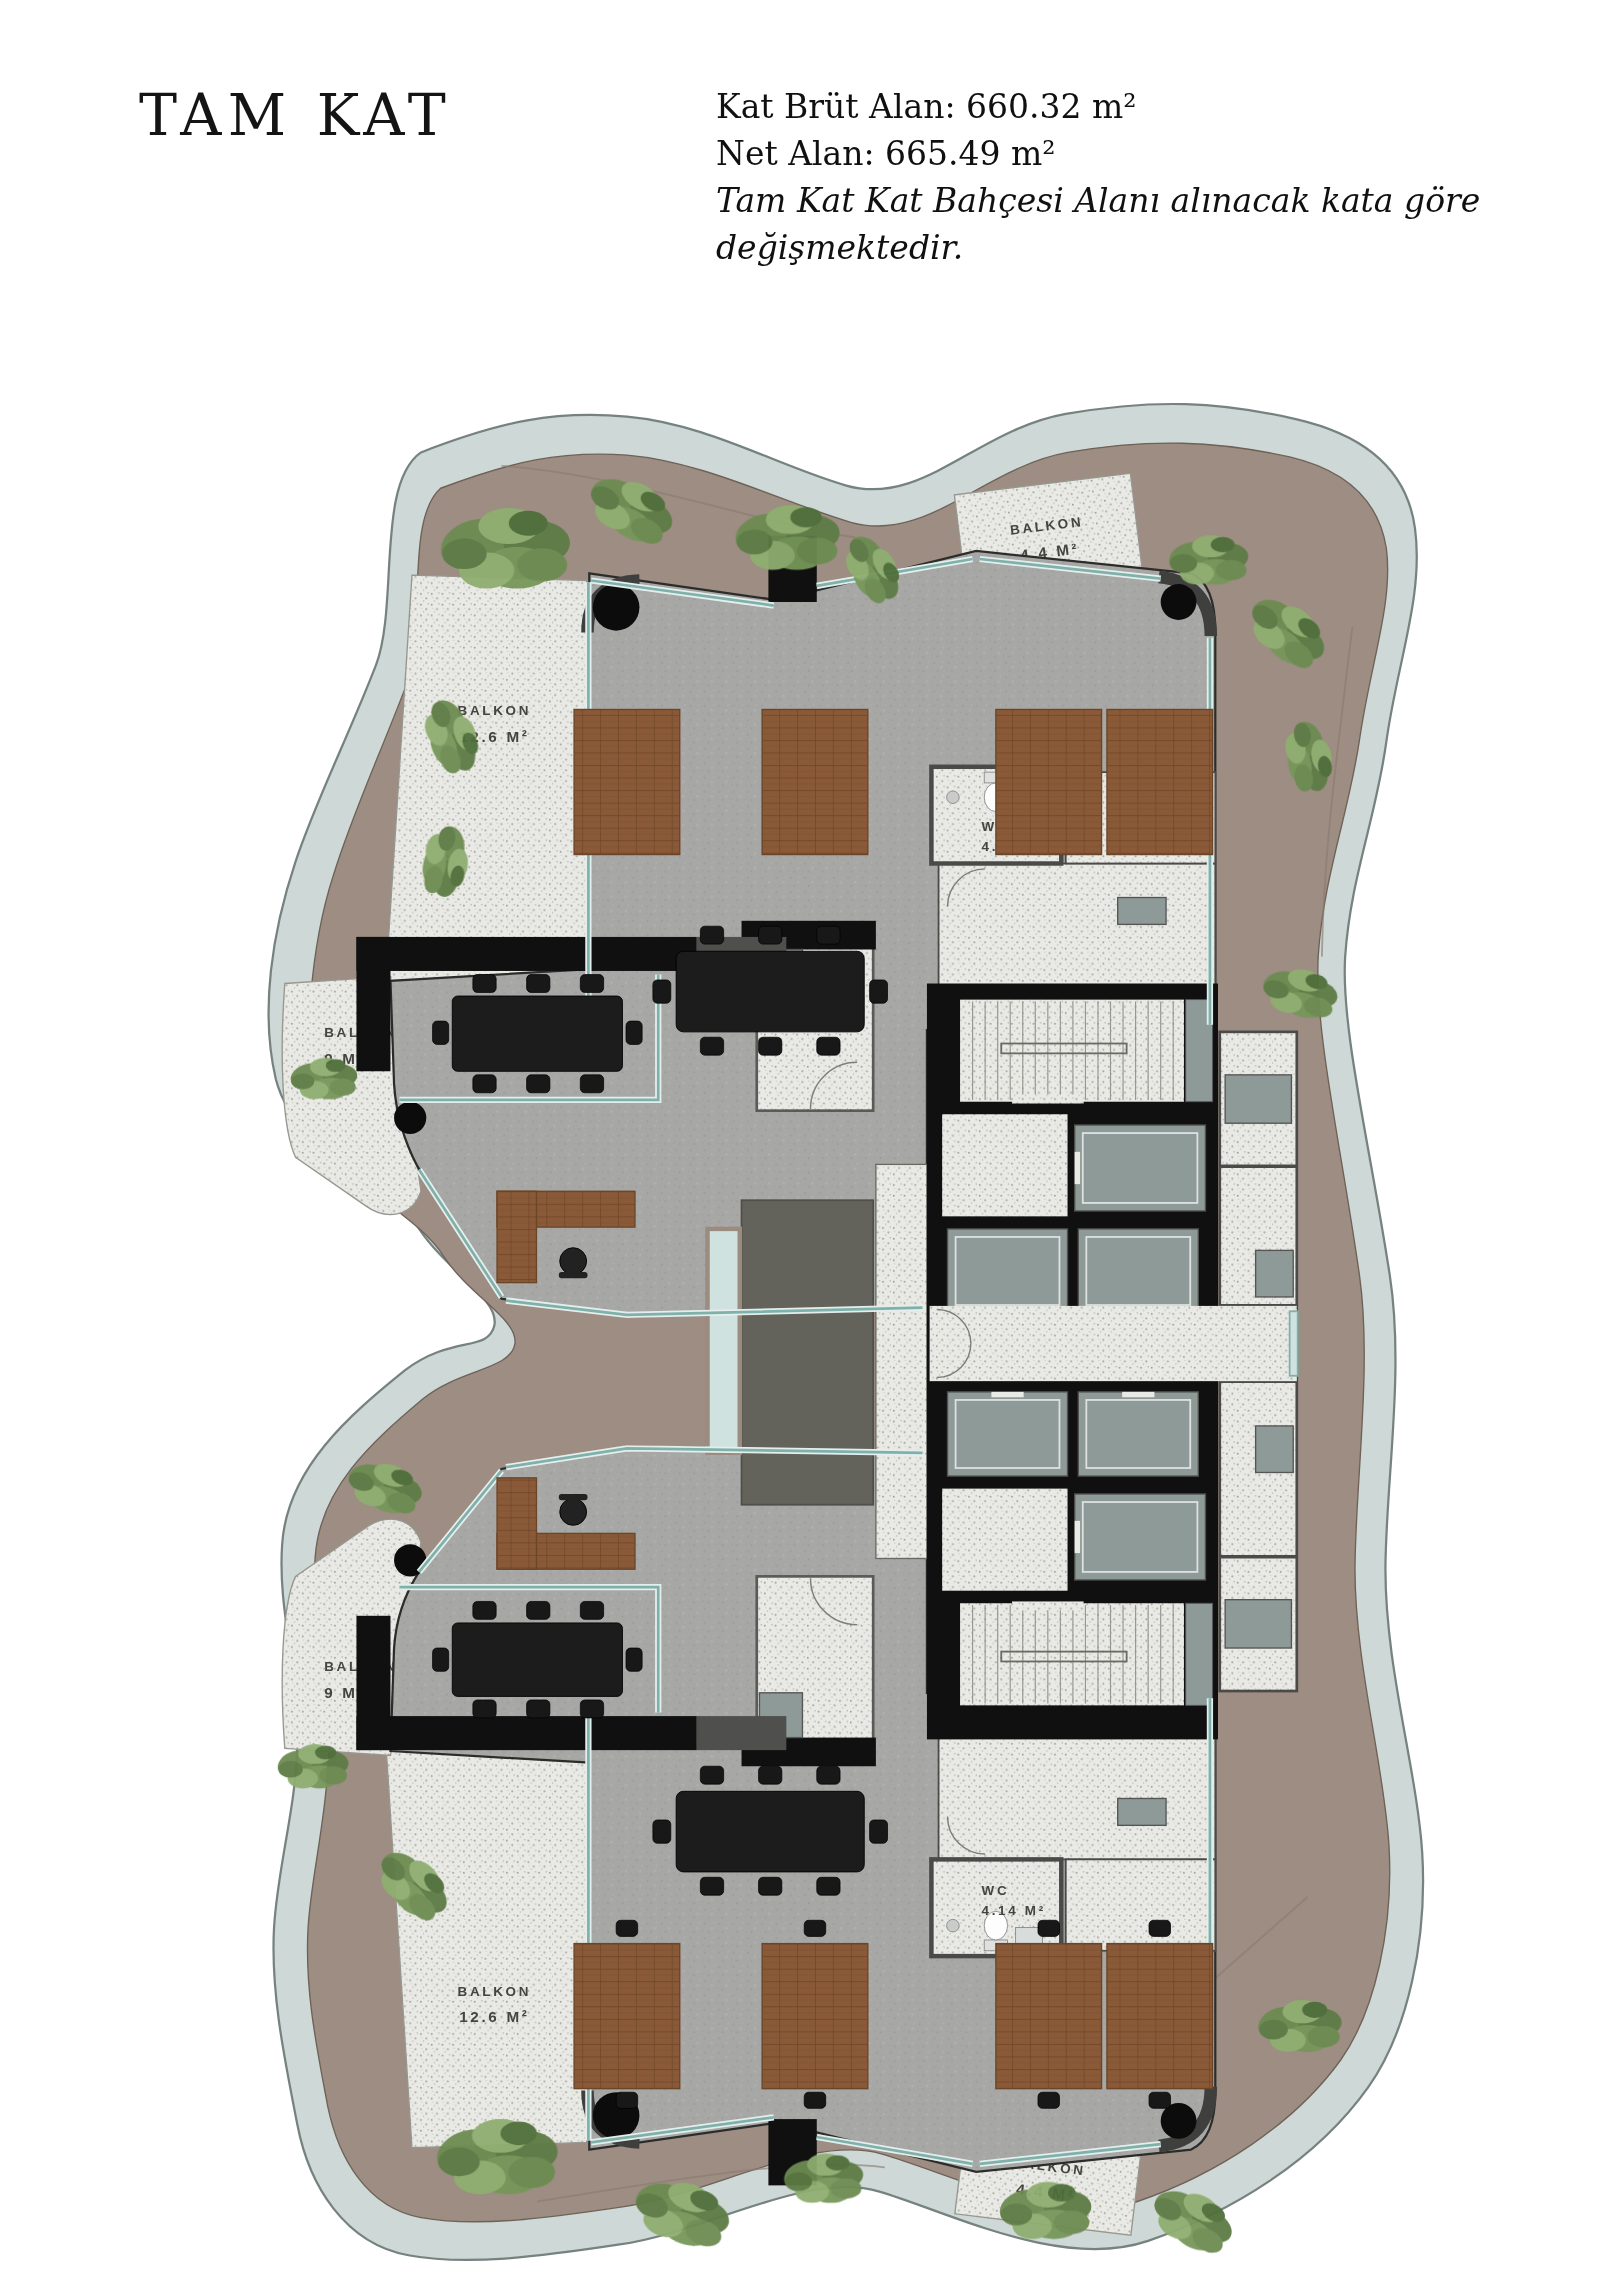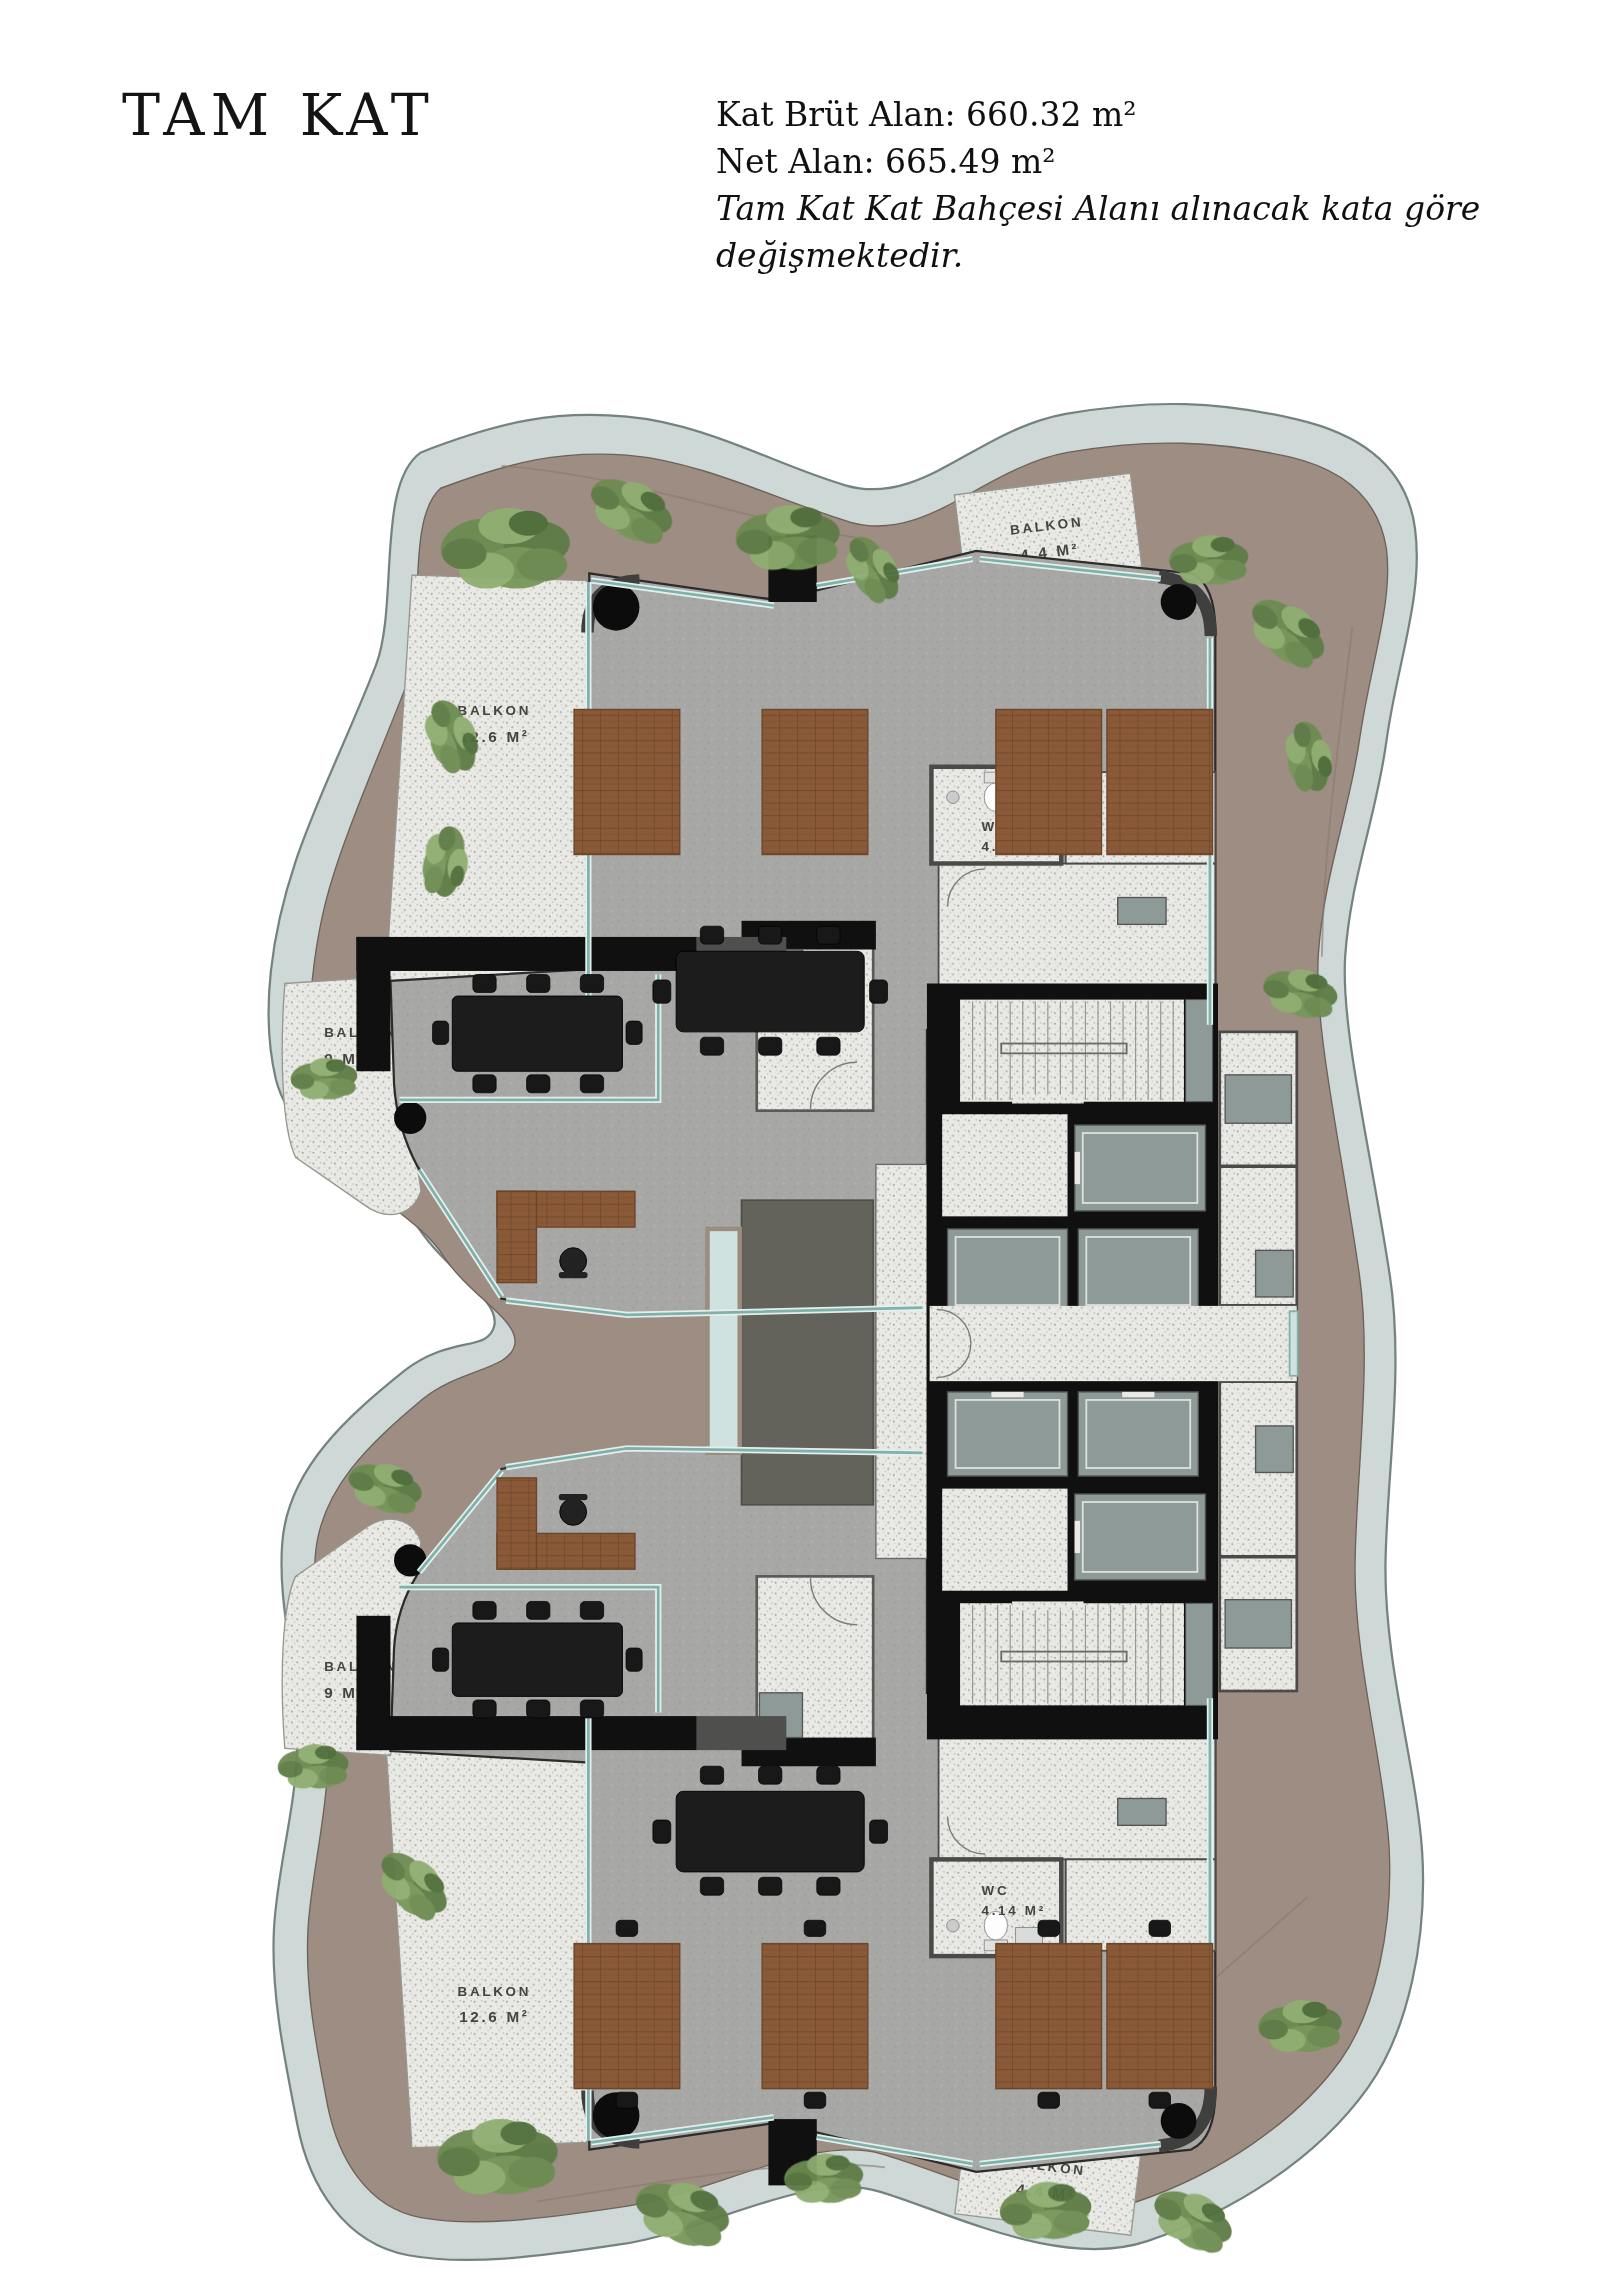--- a/index.html
+++ b/index.html
@@ -1,20 +1,20 @@
 <!DOCTYPE html>
 <html style="font-size:14.3px"><head>
 <meta charset="utf-8">
 <style>
   html,body{margin:0;padding:0;background:#ffffff;}
   .page{position:relative;width:1621px;height:2293px;background:#ffffff;overflow:hidden;
         font-family:"DejaVu Serif","Liberation Serif",serif;}
-  .title{position:absolute;left:122px;top:82px;font-size:57px;letter-spacing:6.3px;
+  .title{position:absolute;left:139px;top:82px;font-size:57px;letter-spacing:6.3px;
          color:#141414;font-weight:400;}
-  .stats{position:absolute;left:716px;top:91px;width:860px;font-size:33px;line-height:47px;color:#101010;}
+  .stats{position:absolute;left:716px;top:83px;width:860px;font-size:33px;line-height:47px;color:#101010;}
   .stats .note{font-style:italic;}
   .plan-svg{position:absolute;left:0;top:0;width:1621px;height:2293px;}
   .lbl{font-family:"Liberation Sans",sans-serif;font-weight:700;fill:#45453f;letter-spacing:3px;}
   .lbl-s{font-size:15px;}
   .lbl-m{font-size:17px;}
   .terr{fill:url(#pat-terrazzo);}
   .conc{fill:url(#pat-concrete);}
   .woodf{fill:url(#pat-wood);stroke:#6b4527;stroke-width:1.5;}
   .wall{fill:#101010;}
   .gwall{fill:#4f4f4d;}

